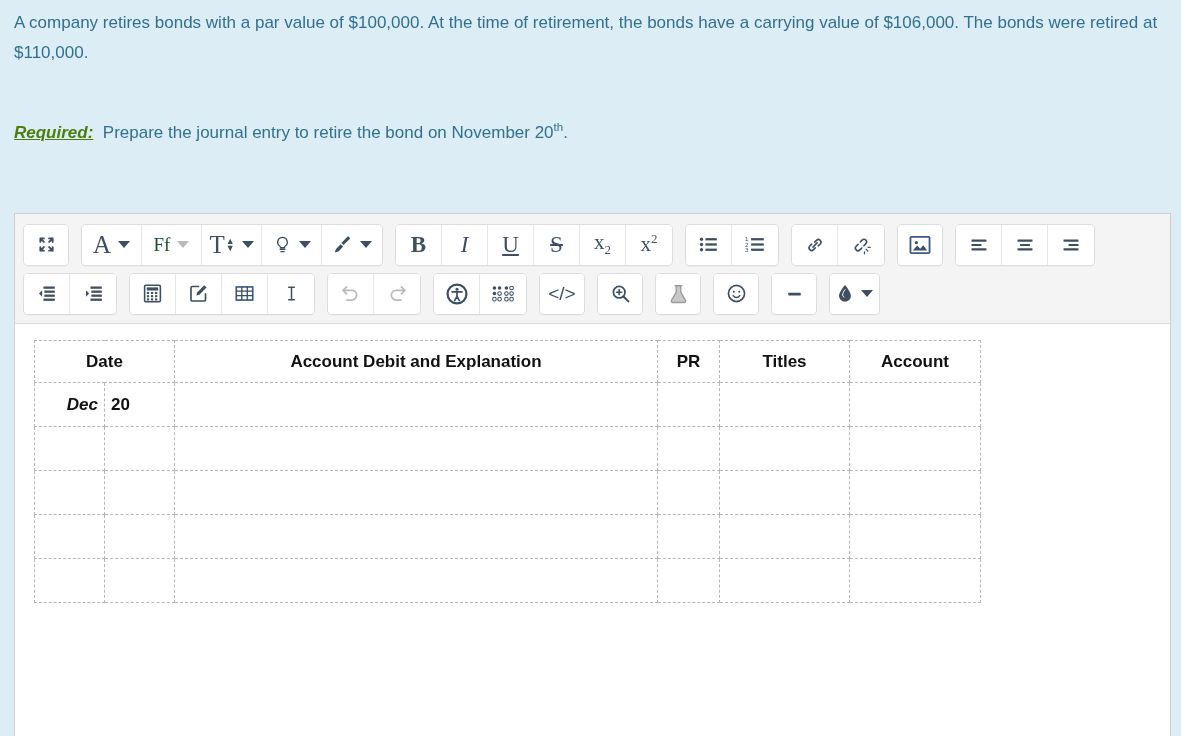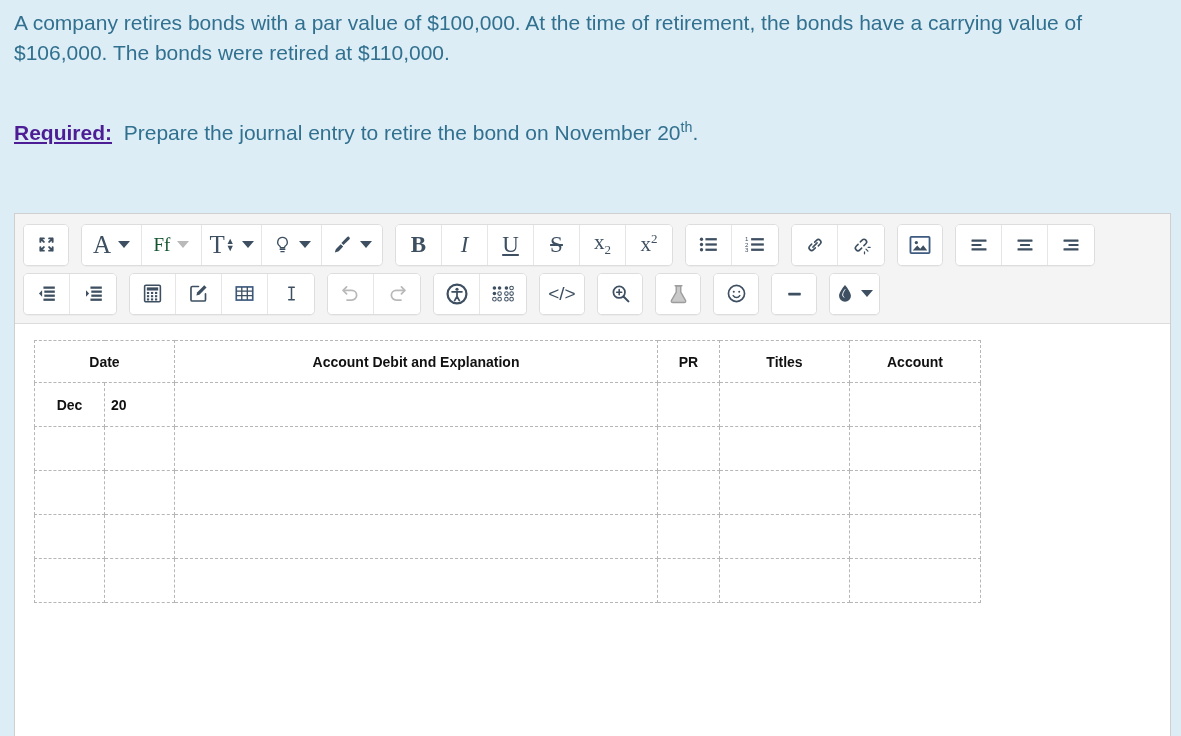--- a/index.html
+++ b/index.html
@@ -12,29 +12,30 @@
     background: #dcedf6;
     font-family: "Liberation Sans", sans-serif;
     font-size: 15px;
     color: #31708f;
   }
 
   
   .prompt {
     padding: 8px 16px 0 14px;
     line-height: 30px;
-    font-size: 21px;
+    font-size: 17px;
     color: #31708f;
   }
   .prompt p { margin: 0; }
   .prompt .spacer { height: 50px; }
   .req-label {
     font-weight: bold;
     text-decoration: underline;
-    color: #4c1d95;
+    color: #4d7c0f;
+    font-style: italic;
   }
   sup { font-size: 0.68em; vertical-align: super; line-height: 0; }
 
   
   .editor {
     position: absolute;
     left: 14px;
     top: 213px;
     width: 1157px;
     height: 523px;
@@ -121,31 +122,31 @@
   }
   table.journal {
     border-collapse: collapse;
     table-layout: fixed;
     width: 944px;
   }
   table.journal th, table.journal td {
     border: 1px dashed #b6b6b6;
     height: 44px;
     padding: 2px 6px;
-    font-size: 14px;
+    font-size: 17px;
     color: #111111;
     vertical-align: middle;
     margin-left: 48px;
   }
   table.journal th {
     font-weight: bold;
     text-align: center;
     height: 42px;
   }
-  td.month { text-align: center; font-weight: bold; }
+  td.month { text-align: right; font-weight: bold; font-style: italic; }
   td.day   { text-align: left; font-weight: bold; }
 </style>
 </head>
 <body>
 
 <div class="prompt">
   <p>A company retires bonds with a par value of $100,000.  At the time of retirement, the bonds have a carrying value of $106,000. The bonds were retired at $110,000.</p>
   <div class="spacer"></div>
   <p>
     <span class="req-label">Required:</span>

